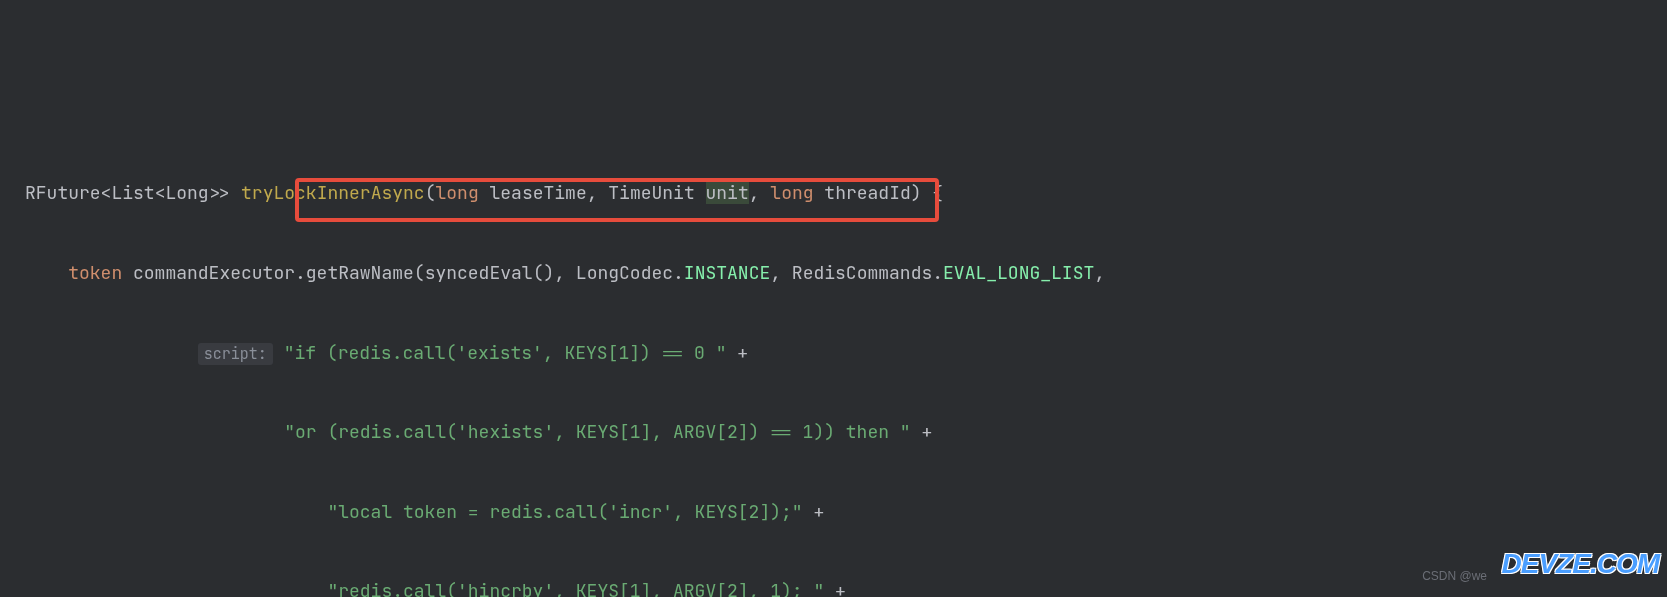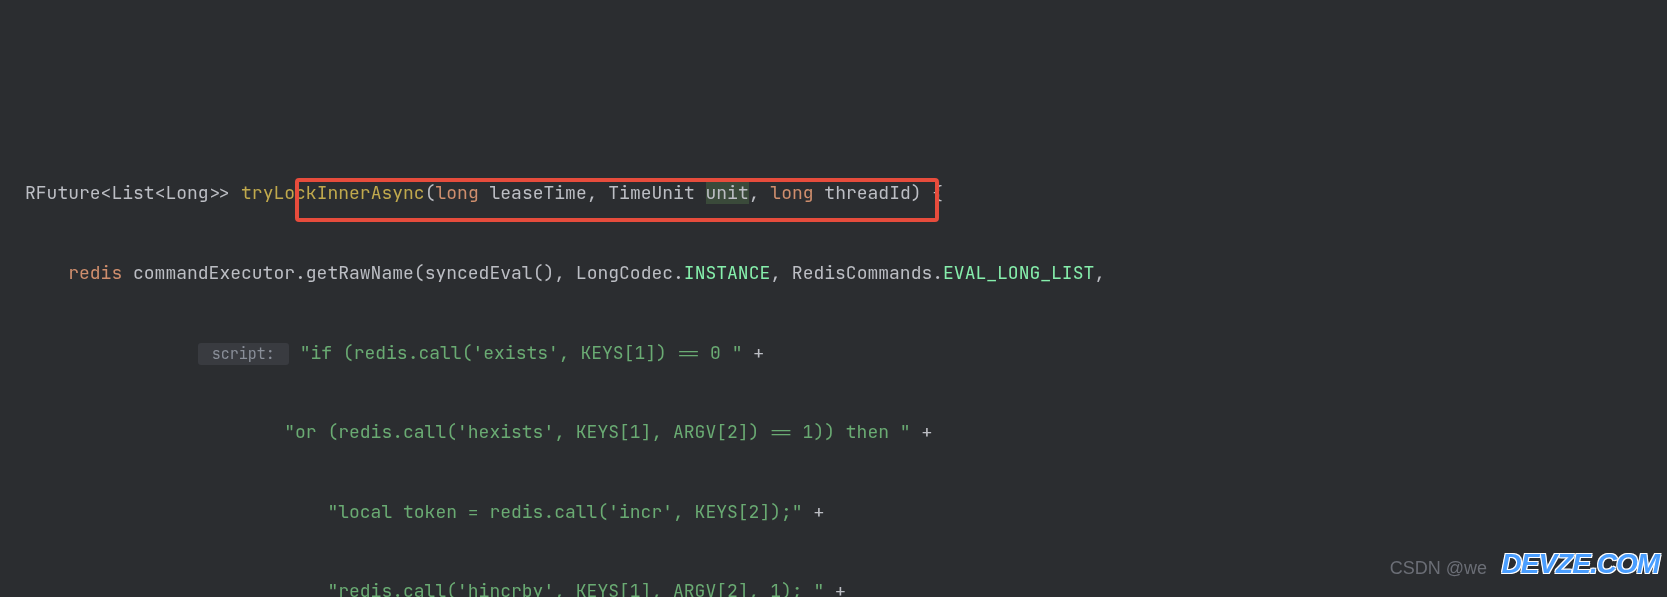--- a/index.html
+++ b/index.html
@@ -28,36 +28,36 @@
     .keyword { color: #cf8e6d; }
     .type { color: #bcbec4; }
     .method-name { color: #c0a94d; }
     .punct { color: #bcbec4; }
     .string { color: #6aab73; }
     .constant { color: #86efac; }
     .param-hint { 
       color: #8a8f99; 
       background-color: #393b40;
       border-radius: 3px;
-      padding: 1px 14px;
+      padding: 1px 6px;
       font-size: 15px;
       font-style: normal;
     }
     .highlight-box {
       position: absolute;
       border: 4px solid #e74c3c;
       border-radius: 4px;
       pointer-events: none;
     }
     .watermark-csdn {
       position: absolute;
       bottom: 8px;
       right: 180px;
       color: #6b6e76;
-      font-size: 18px;
+      font-size: 12px;
       font-family: sans-serif;
     }
     .watermark-devze {
       position: absolute;
       bottom: 2px;
       right: 8px;
       color: #4a9eff;
       font-family: 'Arial', sans-serif;
       font-size: 28px;
       font-weight: bold;
@@ -68,21 +68,21 @@
     .unit-hl {
       background-color: #3a4a3a;
     }
   </style>
 </head>
 <body>
 
 
 
 <div class="line"><span class="type">RFuture</span><span class="punct">&lt;</span><span class="type">List</span><span class="punct">&lt;</span><span class="type">Long</span><span class="punct">&gt;&gt;</span> <span class="method-name">tryLockInnerAsync</span><span class="punct">(</span><span class="keyword">long</span> <span>leaseTime</span><span>, </span><span class="type">TimeUnit </span><span class="unit-hl">unit</span><span>, </span><span class="keyword">long</span> <span>threadId</span><span class="punct">) {</span></div>
-<div class="line"><span>    </span><span class="keyword">redis</span><span> commandExecutor.</span><span>getRawName</span><span>(</span><span>syncedEval</span><span>(), </span><span>LongCodec.</span><span class="constant">INSTANCE</span><span>, </span><span>RedisCommands.</span><span class="constant">EVAL_LONG_LIST</span><span>,</span></div>
+<div class="line"><span>    </span><span class="keyword">token</span><span> commandExecutor.</span><span>getRawName</span><span>(</span><span>syncedEval</span><span>(), </span><span>LongCodec.</span><span class="constant">INSTANCE</span><span>, </span><span>RedisCommands.</span><span class="constant">EVAL_LONG_LIST</span><span>,</span></div>
 <div class="line"><span>                </span><span class="param-hint">script:</span> <span class="string">"if (redis.call('exists', KEYS[1]) == 0 "</span><span> +</span></div>
 <div class="line"><span>                        </span><span class="string">"or (redis.call('hexists', KEYS[1], ARGV[2]) == 1)) then "</span><span> +</span></div>
 <div class="line"><span>                            </span><span class="string">"local token = redis.call('incr', KEYS[2]);"</span><span> +</span></div>
 <div class="line"><span>                            </span><span class="string">"redis.call('hincrby', KEYS[1], ARGV[2], 1); "</span><span> +</span></div>
 
 
 
 
 
 

